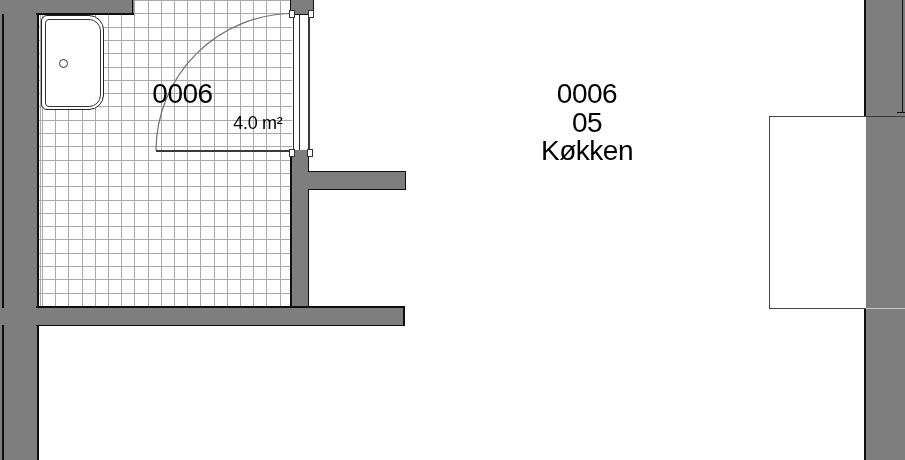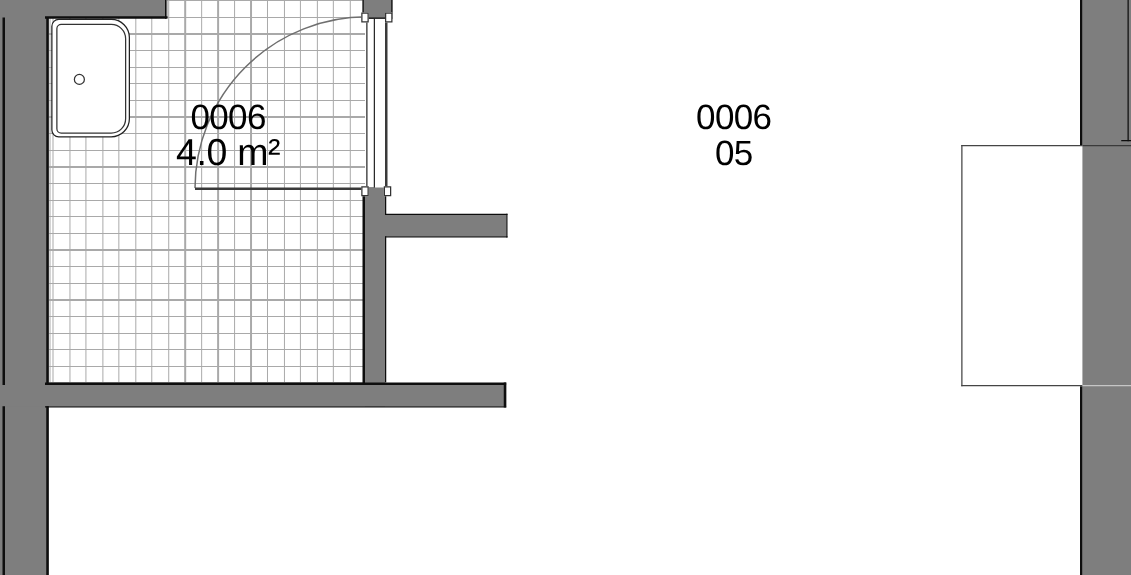--- a/index.html
+++ b/index.html
@@ -52,21 +52,21 @@
   .counter{
     position:absolute;left:769px;top:116px;width:97px;height:193px;box-sizing:border-box;
     background:#fff;
     border-left:1.5px solid #454545;border-top:1.5px solid #454545;border-bottom:1.5px solid #454545;
   }
   
   .room-label{
     position:absolute;width:200px;text-align:center;color:#000;
     font-size:28px;line-height:28.6px;letter-spacing:-0.5px;white-space:nowrap;
   }
-  .room-label .area{font-size:30px;letter-spacing:-0.3px;}
+  .room-label .area{font-size:18px;letter-spacing:-0.3px;text-align:right;}
 </style>
 </head>
 <body>
 
 <div class="plan">
 
   <div class="tiles"></div>
 
   <svg class="arc-svg" viewBox="0 0 905 460">
     <path d="M 156 150.5 A 137.5 137.5 0 0 1 293.5 13.5" fill="none" stroke="#6f6f6f" stroke-width="1.2"></path>
@@ -84,20 +84,21 @@
   </div>
 
   <div class="room-label" style="left:82.5px;top:80px;">
     <div>0006</div>
     <div class="area">4.0 m²</div>
   </div>
 
   <div class="room-label" style="left:487px;top:80px;">
     <div>0006</div>
     <div>05</div>
+    <div>Køkken</div>
   </div>
 
   <div class="wall" style="left:0;top:0;width:39px;height:460px;"></div>
   <div class="ln" style="left:2.2px;top:13.2px;width:1.8px;height:446.8px;"></div>
   <div class="ln" style="left:37.2px;top:13.2px;width:1.8px;height:446.8px;"></div>
 
   <div class="wall" style="left:0;top:0;width:133.5px;height:13.5px;"></div>
   <div class="ln" style="left:36px;top:13.4px;width:97.5px;height:1.8px;"></div>
   <div class="ln" style="left:131.7px;top:0;width:1.8px;height:15.2px;"></div>
 

